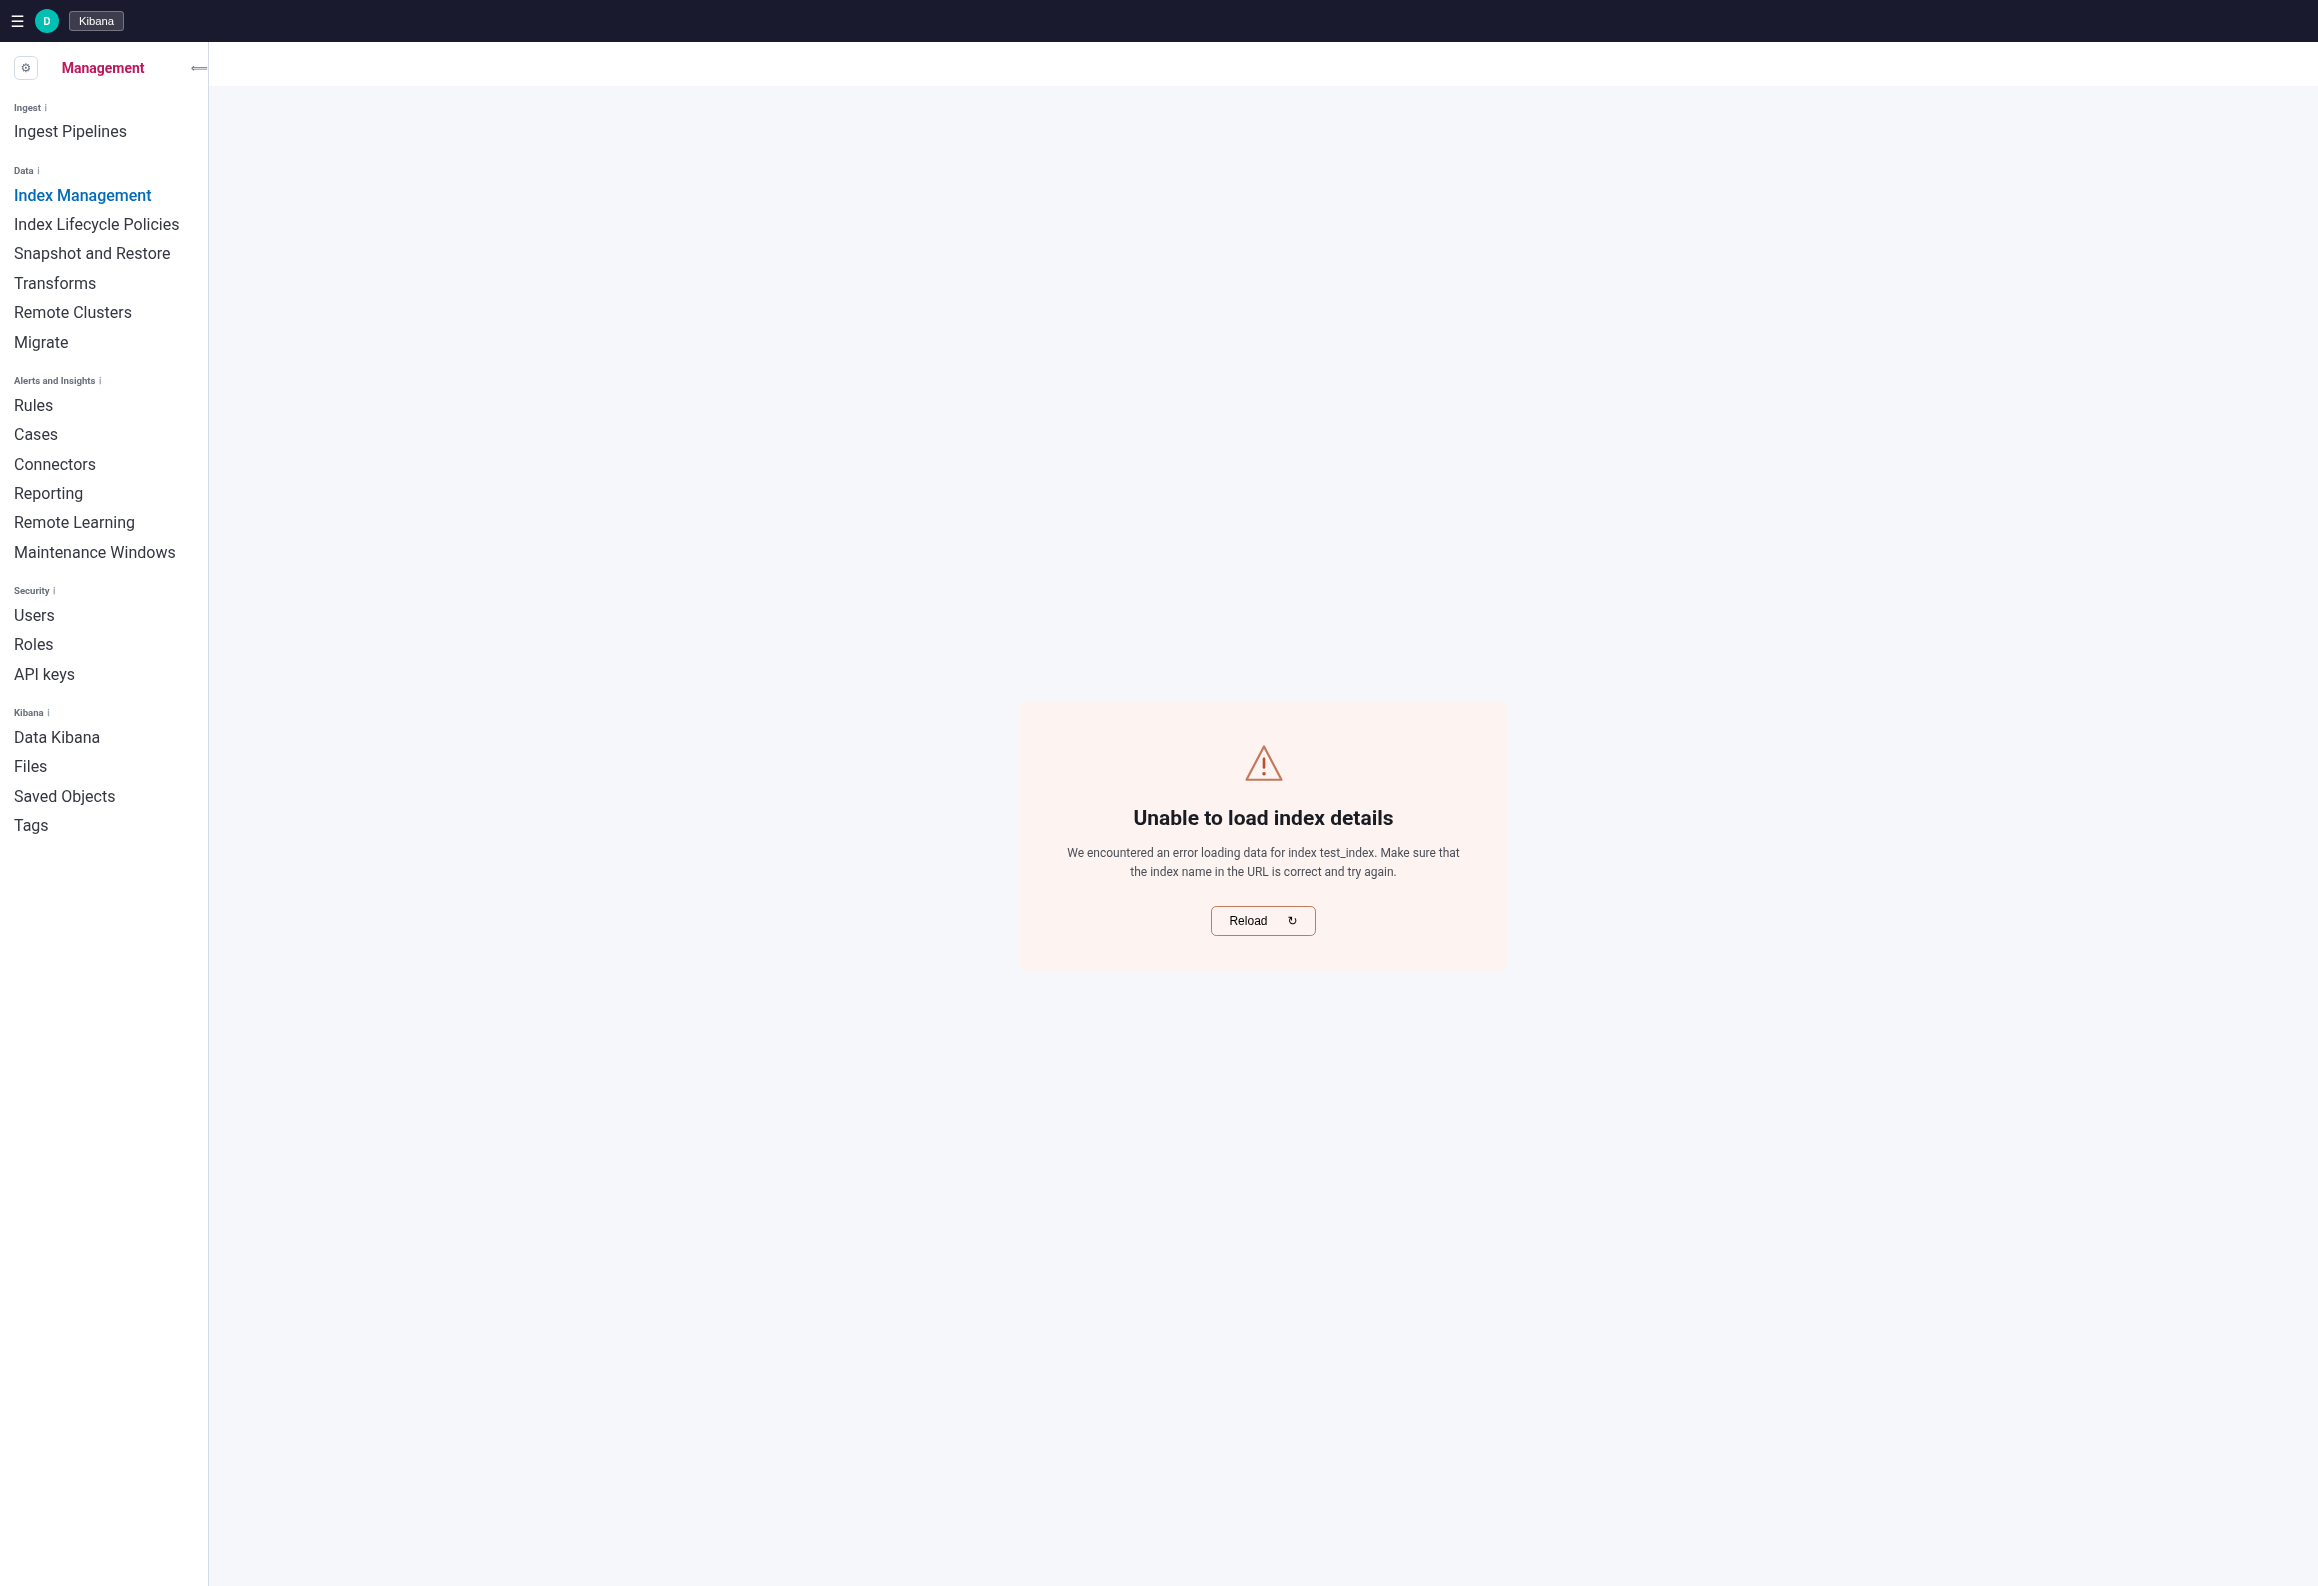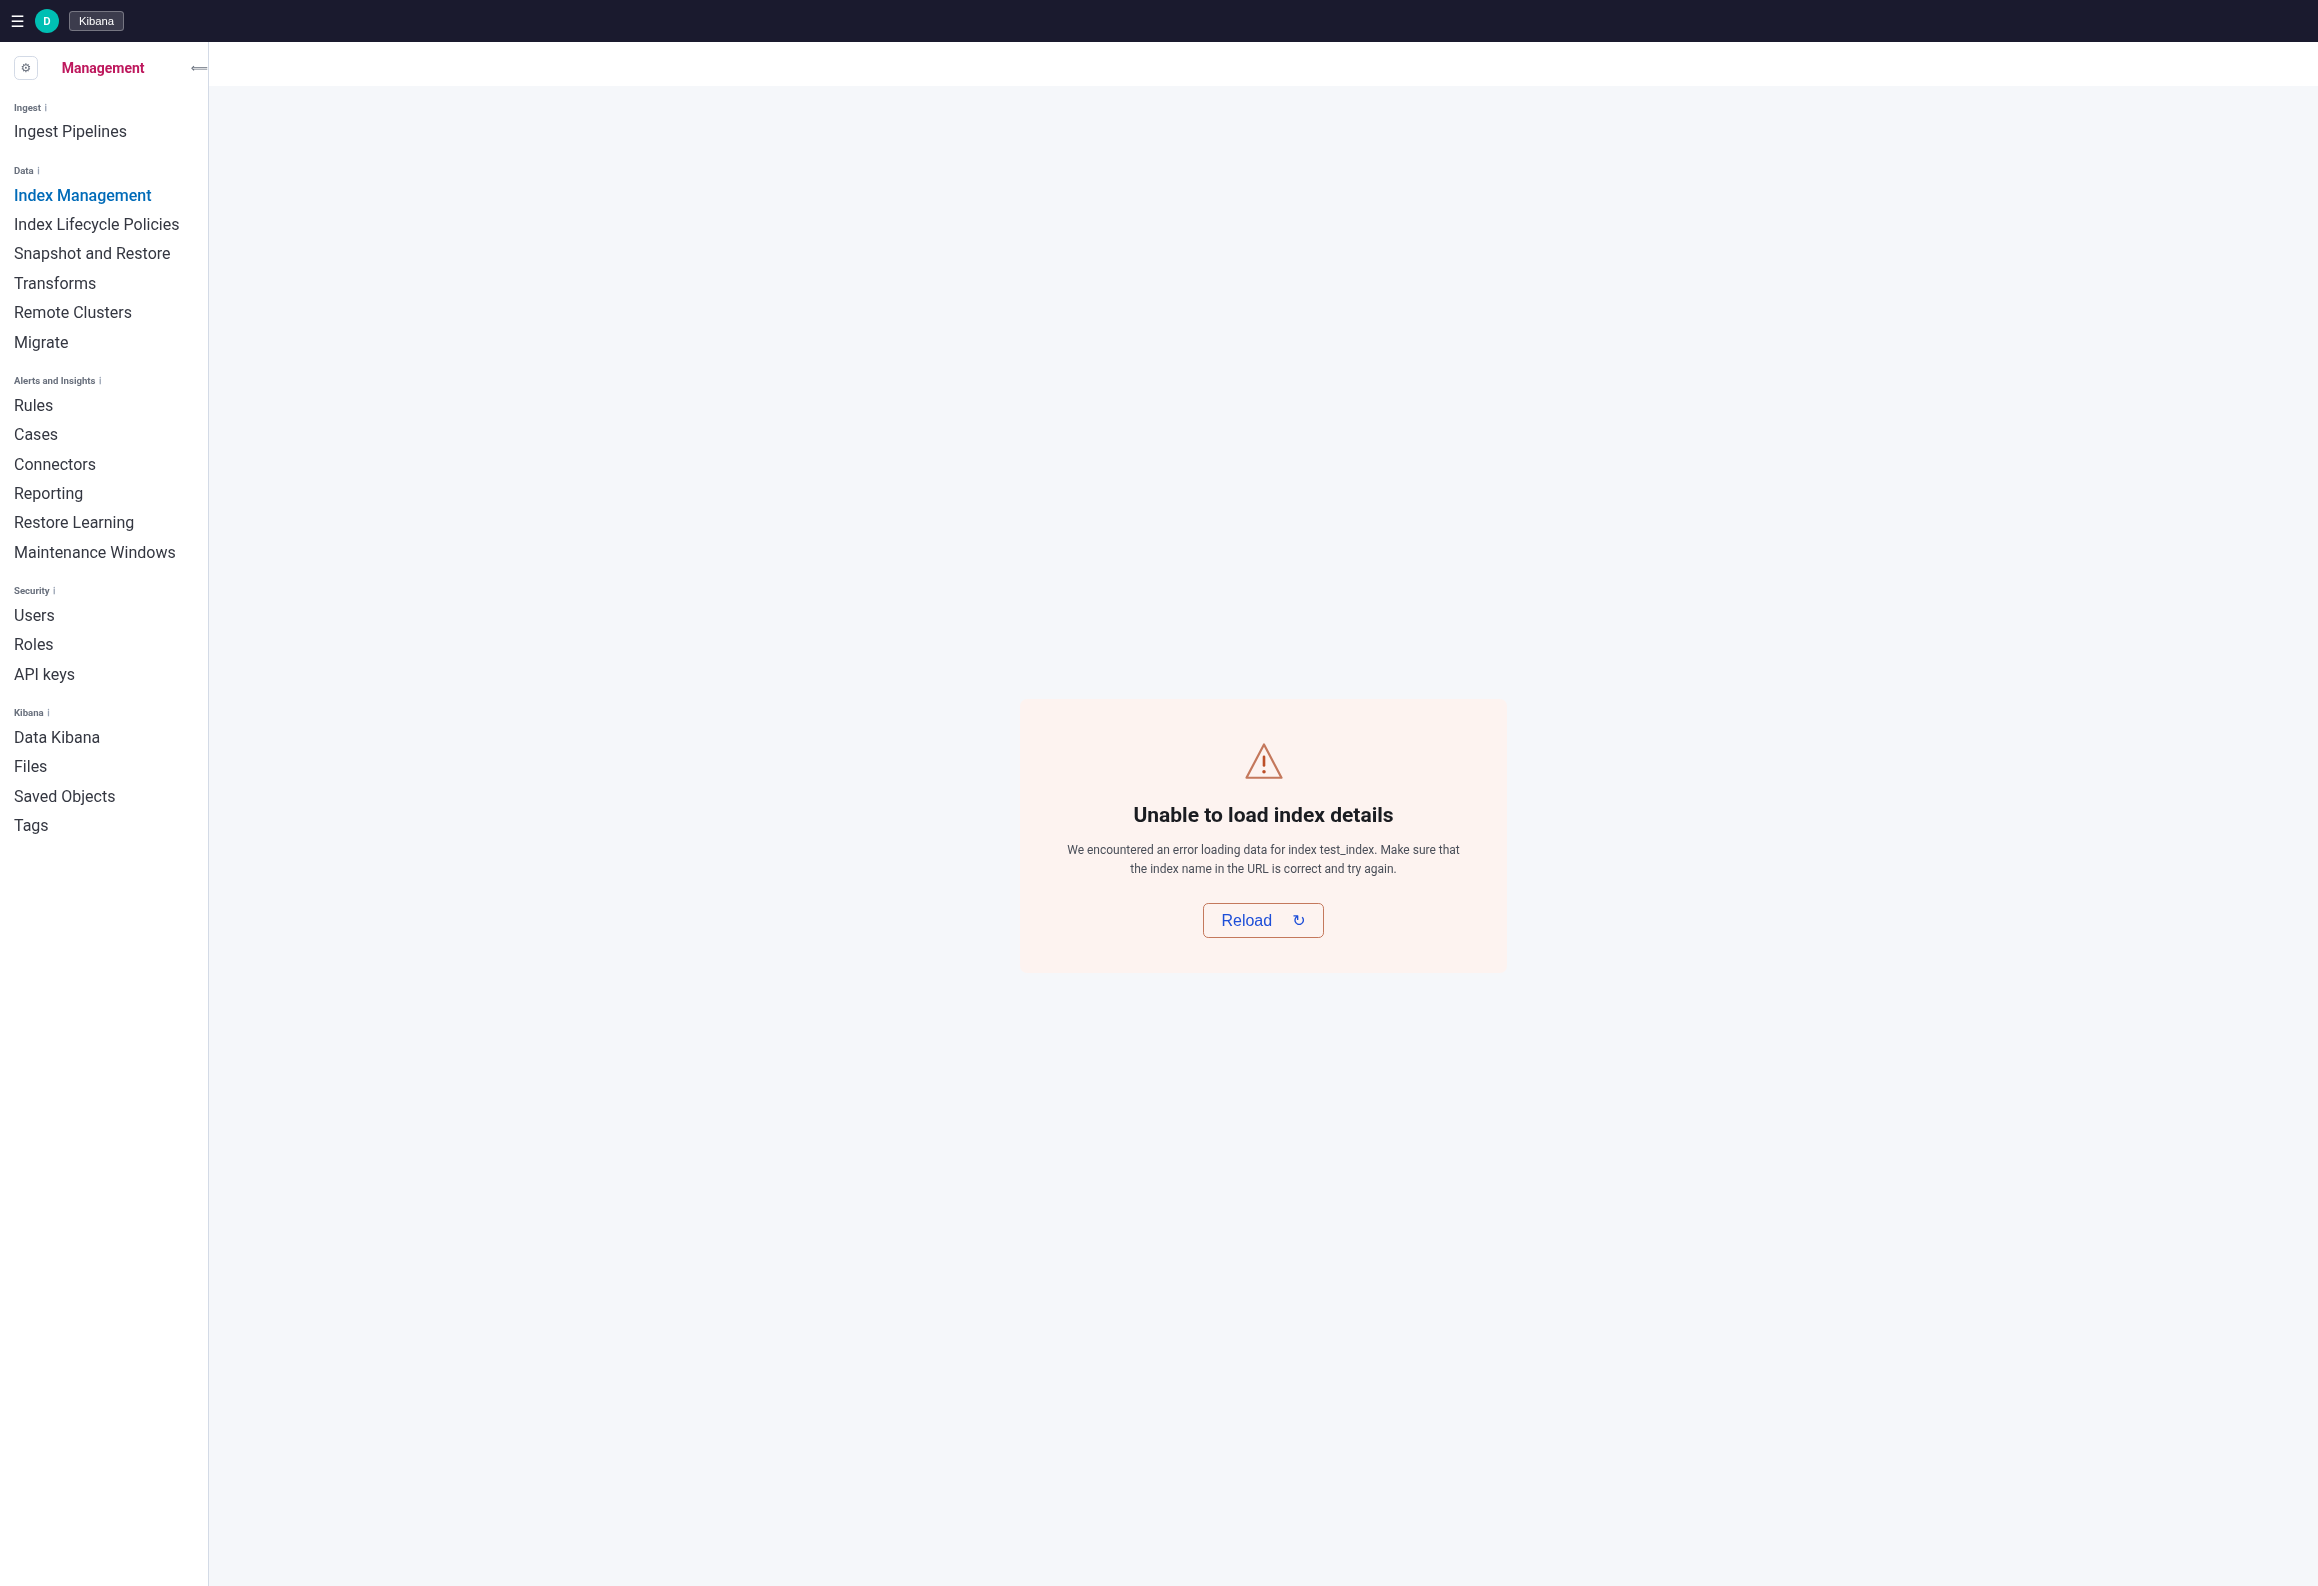--- a/index.html
+++ b/index.html
@@ -159,24 +159,24 @@
     }
     .error-description {
       font-size: 12px;
       color: #4a4f59;
       line-height: 1.6;
       margin-bottom: 24px;
     }
     .reload-btn {
       background: #fdf3f0;
       border: 0.9px solid #c4785c;
-      color: #1d4ed8;
+      color: #000000;
       border-radius: 5.2px;
       padding: 7px 17.4px;
-      font-size: 16px;
+      font-size: 12px;
       cursor: pointer;
       display: inline-flex;
       align-items: center;
       gap: 20px;
     }
 
     
     .sidebar::-webkit-scrollbar { width: 5.2px; }
     .sidebar::-webkit-scrollbar-track { background: transparent; }
     .sidebar::-webkit-scrollbar-thumb { background: #d3dae6; border-radius: 2.6px; }
@@ -212,21 +212,21 @@
           <a class="nav-item" href="#">Transforms</a>
           <a class="nav-item" href="#">Remote Clusters</a>
           <a class="nav-item" href="#">Migrate</a>
         </div>
         <div class="nav-section">
           <div class="section-label">Alerts and Insights<span class="info-icon">ℹ</span></div>
           <a class="nav-item" href="#">Rules</a>
           <a class="nav-item" href="#">Cases</a>
           <a class="nav-item" href="#">Connectors</a>
           <a class="nav-item" href="#">Reporting</a>
-          <a class="nav-item" href="#">Restore Learning</a>
+          <a class="nav-item" href="#">Remote Learning</a>
           <a class="nav-item" href="#">Maintenance Windows</a>
         </div>
         <div class="nav-section">
           <div class="section-label">Security<span class="info-icon">ℹ</span></div>
           <a class="nav-item" href="#">Users</a>
           <a class="nav-item" href="#">Roles</a>
           <a class="nav-item" href="#">API keys</a>
         </div>
         <div class="nav-section">
           <div class="section-label">Kibana<span class="info-icon">ℹ</span></div>

